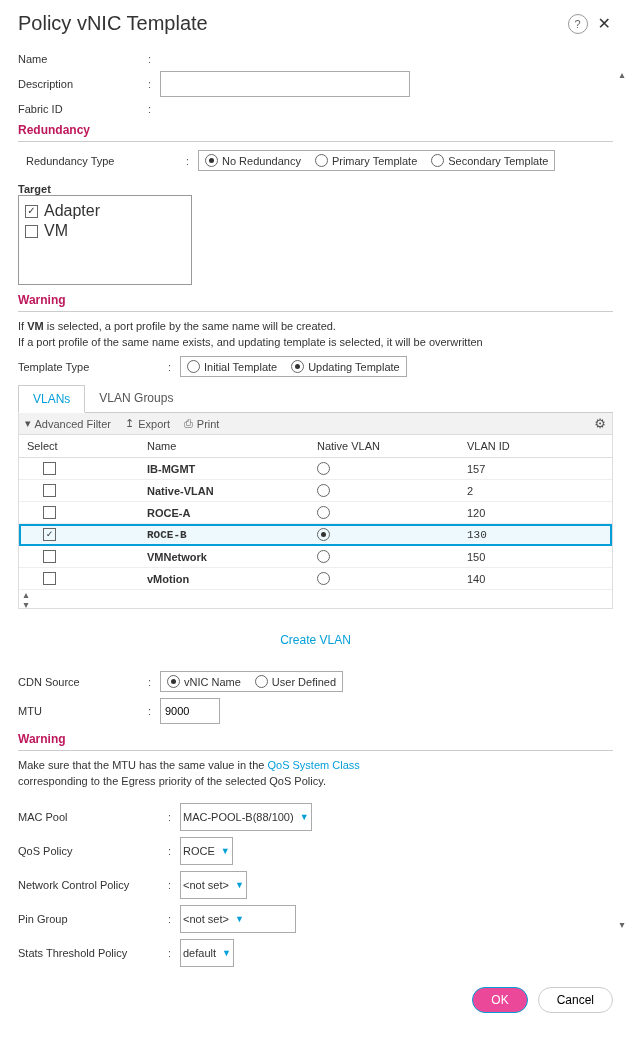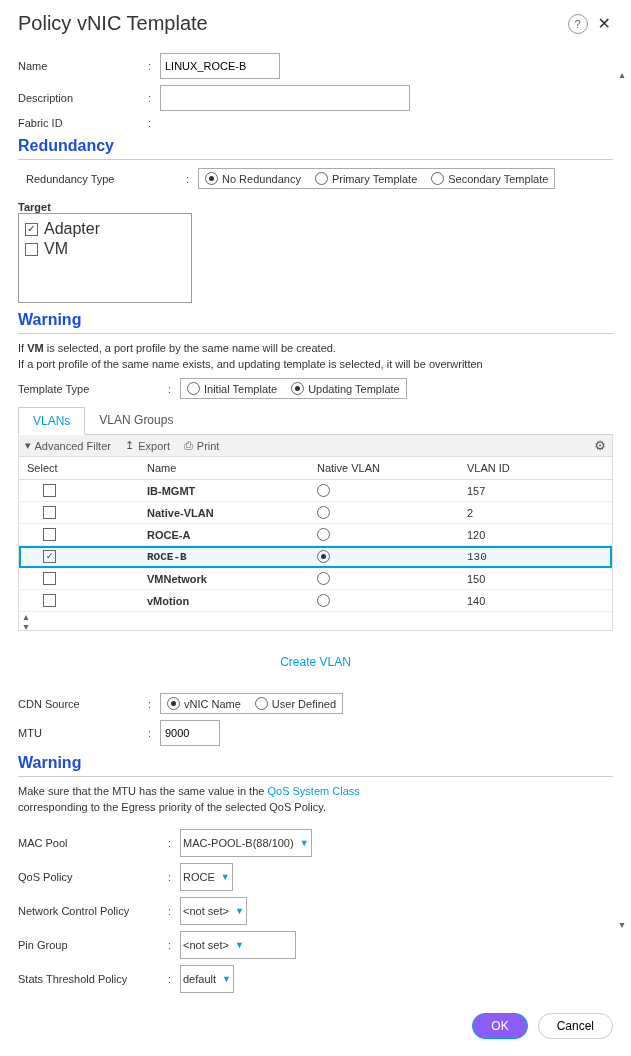--- a/index.html
+++ b/index.html
@@ -19,21 +19,21 @@
   select,.fake-select{border:1px solid #aaa;padding:2px 2px;font-size:11px;height:22px;background:#fff;display:inline-flex;align-items:center;gap:6px;}
   .fake-select{cursor:pointer;white-space:nowrap;}
   .caret{color:#049fd9;font-size:9px;}
   .radio-group{display:inline-flex;align-items:center;gap:14px;}
   .radio-group.box{border:1px solid #aaa;padding:3px 6px;}
   .radio-item{display:inline-flex;align-items:center;gap:4px;}
   .rad{width:11px;height:11px;border:1px solid #666;border-radius:50%;display:inline-flex;align-items:center;justify-content:center;}
   .rad.checked::after{content:"";width:5px;height:5px;background:#333;border-radius:50%;}
   .chk{width:11px;height:11px;border:1px solid #666;display:inline-flex;align-items:center;justify-content:center;font-size:10px;line-height:1;}
   .chk.checked::after{content:"✓";font-size:10px;color:#333;}
-  .section-head{color:#1d4ed8;font-weight:bold;font-size:16px;margin-top:8px;}
+  .section-head{color:#be185d;font-weight:bold;font-size:12px;margin-top:8px;}
   .hr{border:none;border-top:1px solid #ccc;margin:4px 0 8px 0;}
   .target-block{display:flex;flex-direction:column;}
   .target-box{border:1px solid #999;width:160px;height:80px;padding:4px 6px;font-size:16px;}
   .target-box .row{display:flex;align-items:center;gap:6px;margin:2px 0;}
   .warn-text{font-size:11px;margin:4px 0;}
   .tabs{display:flex;border-bottom:1px solid #ccc;margin-top:8px;}
   .tab{padding:6px 14px;font-size:12px;color:#555;cursor:pointer;}
   .tab.active{color:#049fd9;border:1px solid #ccc;border-bottom:1px solid #fff;margin-bottom:-1px;background:#fff;}
   .toolbar{display:flex;align-items:center;justify-content:space-between;background:#f2f2f2;border:1px solid #ddd;border-top:none;padding:3px 6px;font-size:11px;color:#555;}
   .toolbar-left{display:flex;align-items:center;gap:14px;}
@@ -43,21 +43,21 @@
   .grid{border:1px solid #ddd;border-top:none;}
   .grid-head{padding:5px 8px;border-bottom:1px solid #ddd;color:#333;background:#fff;}
   .grid-body{max-height:150px;overflow:hidden;position:relative;flex-direction:column;}
   .grid-row{padding:4px 8px;border-bottom:1px solid #eee;}
   .grid-row.selected{outline:2px solid #049fd9;outline-offset:-2px;background:#eef9fd;font-family:Liberation Mono, monospace;}
   .cell-select{display:flex;justify-content:flex-start;padding-left:16px;}
   .cell-native{display:flex;justify-content:flex-start;}
   .link{color:#049fd9;cursor:pointer;}
   .footer{display:flex;justify-content:flex-end;gap:10px;margin-top:20px;}
   .btn{border-radius:14px;padding:5px 18px;font-size:12px;cursor:pointer;border:1px solid #ccc;background:#fff;}
-  .btn.primary{background:#8b5cf6;color:#fff;border-color:#049fd9;}
+  .btn.primary{background:#ec4899;color:#fff;border-color:#049fd9;}
   .scroll-ghost{position:absolute;right:2px;width:14px;display:flex;flex-direction:column;justify-content:space-between;align-items:center;color:#666;font-size:10px;}
   .scroll-main{top:70px;height:860px;}
   .scroll-grid{width:14px;float:right;display:flex;flex-direction:column;justify-content:space-between;align-items:center;color:#666;font-size:10px;height:120px;}
   .tri{line-height:1;}
   .spacer{height:6px;}
   .label-inline{font-size:11px;}
   .fabric-row{display:flex;align-items:flex-start;gap:40px;flex:1;}
 </style>
 </head>
 <body>
@@ -75,21 +75,20 @@
       <div class="help-icon">
           <span>?</span>
         </div>
       <div class="close-icon">✕</div>
     </div>
   </div>
 
   <div class="form-row">
     <div class="form-label">Name</div>
     <div class="colon">:</div>
-    <input type="text" class="name-input" value="LINUX_ROCE-B" style="">
   </div>
 
   <div class="form-row">
     <div class="form-label">Description</div>
     <div class="colon">:</div>
     <input type="text" class="desc-input" value="" style="">
   </div>
 
   <div class="form-row" style="align-items:flex-start;">
     <div class="form-label">Fabric ID</div>

